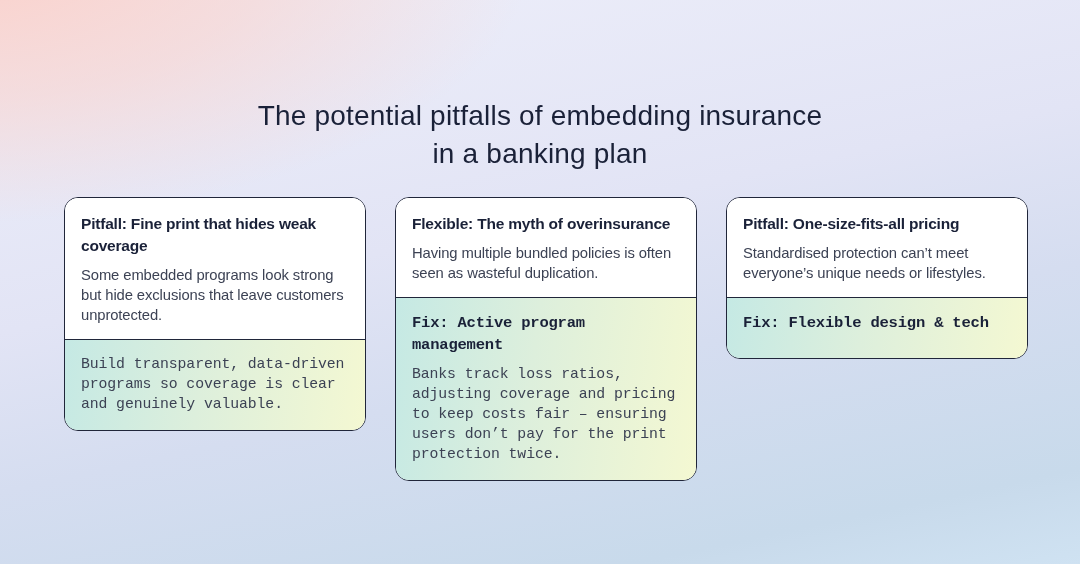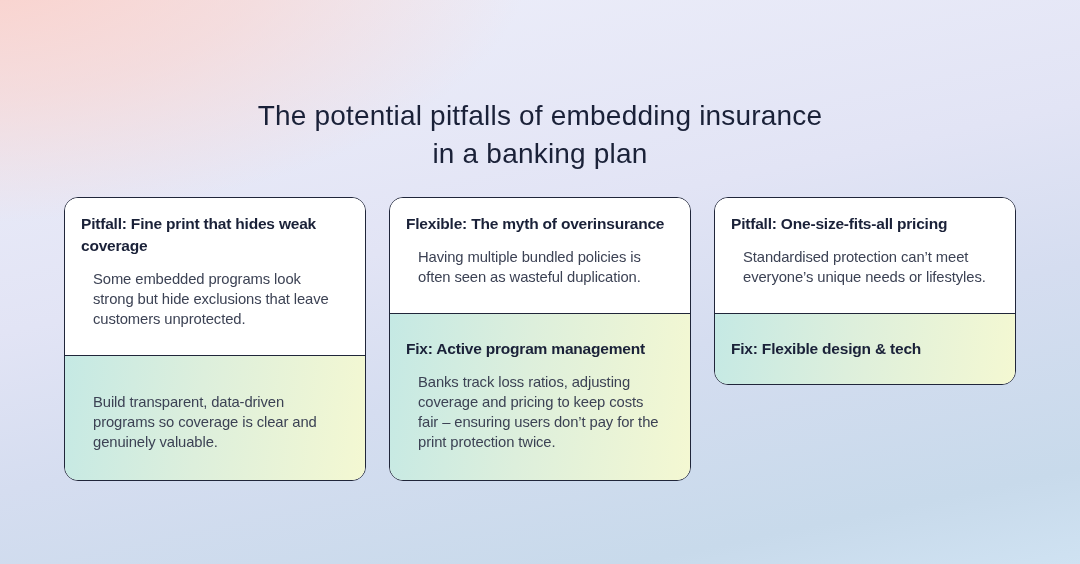--- a/index.html
+++ b/index.html
@@ -22,49 +22,50 @@
     line-height: 38px;
     font-weight: 500;
     letter-spacing: 0.2px;
     color: #1a2138;
   }
   .cards {
     position: absolute;
     left: 64px;
     top: 197px;
     display: flex;
-    gap: 23px;
+    gap: 29px;
     align-items: flex-start;
   }
   .card {
     width: 302px;
     background: #ffffff;
     border: 1.5px solid #20263a;
     border-radius: 14px;
     overflow: hidden;
   }
   .pitfall-section {
     padding: 15px 16px 14px 16px;
     background: #ffffff;
   }
   .fix-section {
-    padding: 24px 16px 16px 16px;
+    padding: 14px 16px 16px 16px;
     border-top: 1.5px solid #20263a;
     background: linear-gradient(97deg, #c5e9e4 0%, #ddefdc 45%, #f4f8d2 100%);
+    font-family: Liberation Mono, monospace;
   }
   .card h3 {
     margin: 0 0 8px 0;
     font-size: 15.5px;
     line-height: 22px;
     font-weight: 700;
     letter-spacing: -0.2px;
     color: #1a2138;
   }
   .card p {
-    margin: 12px;
+    margin: 0;
     font-size: 14.8px;
     line-height: 20px;
     letter-spacing: -0.1px;
     color: #3c4254;
   }
 </style>
 </head>
 <body>
 
 <h1 class="title">

